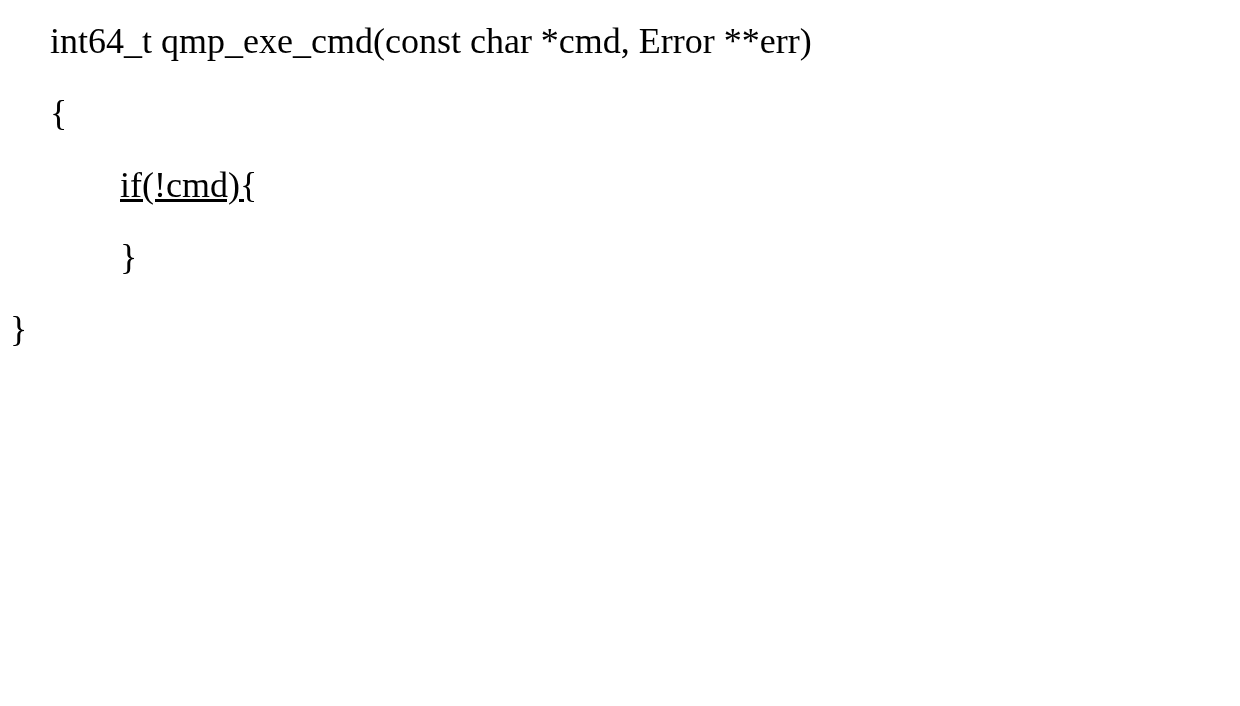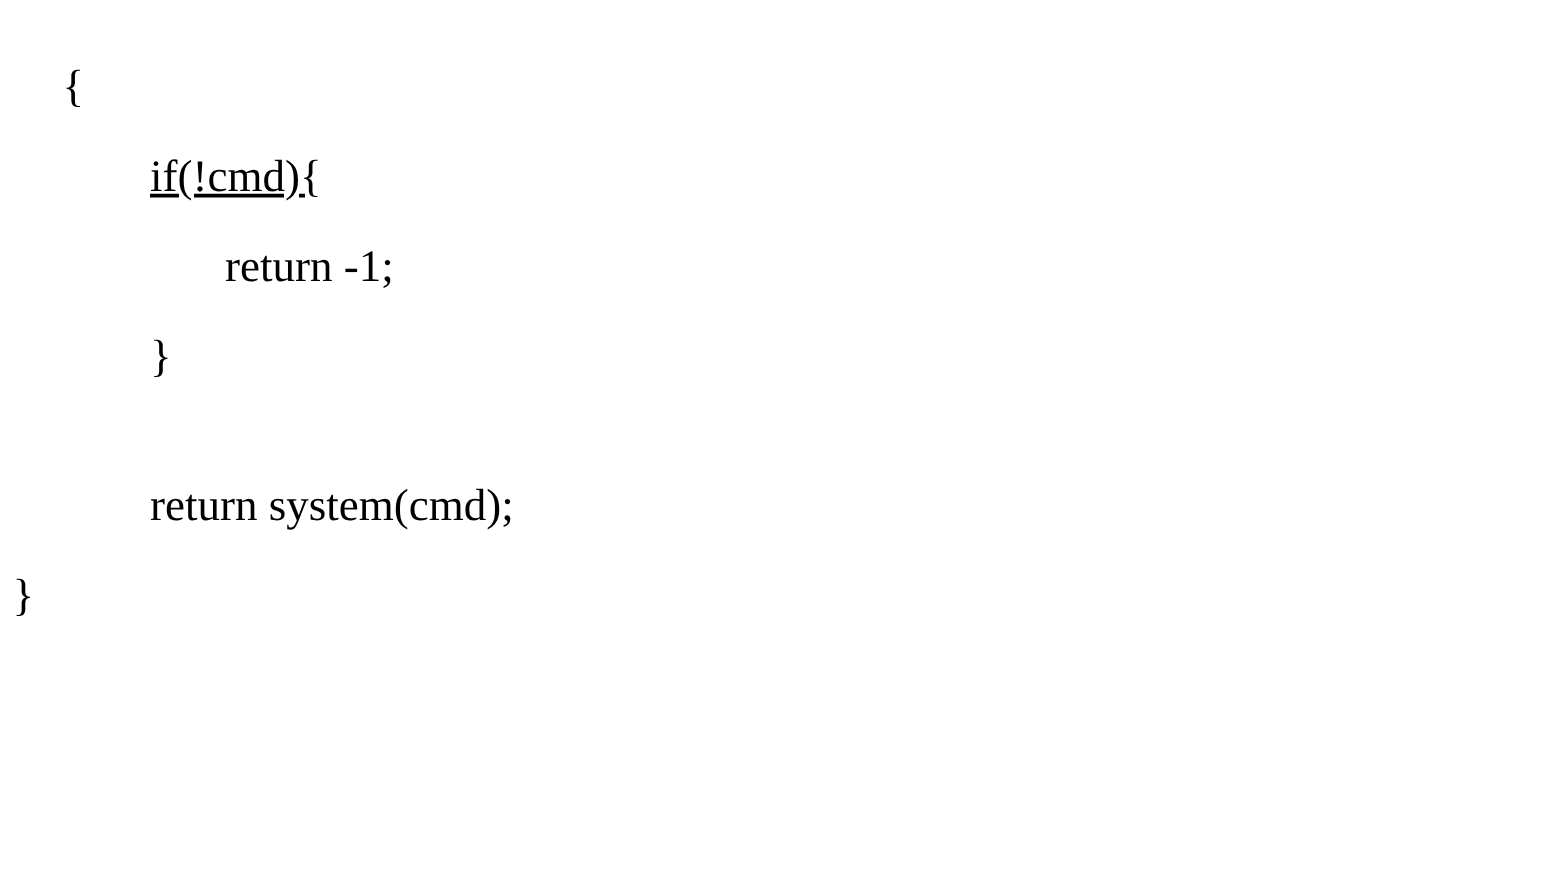--- a/index.html
+++ b/index.html
@@ -25,19 +25,18 @@
     .line3 { margin-left: 70px; margin-top: 28px; text-decoration: underline; }
     .line4 { margin-left: 130px; margin-top: 28px; }
     .line5 { margin-left: 70px; margin-top: 28px; }
     .line6 { margin-left: 70px; margin-top: 75px; }
     .line7 { margin-left: -40px; margin-top: 28px; }
   </style>
 </head>
 <body>
 
 <div class="code-block">
+  <div class="line line1">int64_t qmp_exe_cmd(const char *cmd, Error **err)</div>
   <div class="line line2">{</div>
   <div class="line line3">if(!cmd){</div>
-  <div class="line line4">return -1;</div>
   <div class="line line5">}</div>
-  <div class="line line6">return system(cmd);</div>
   <div class="line line7">}</div>
 </div>
 
 </body></html>

